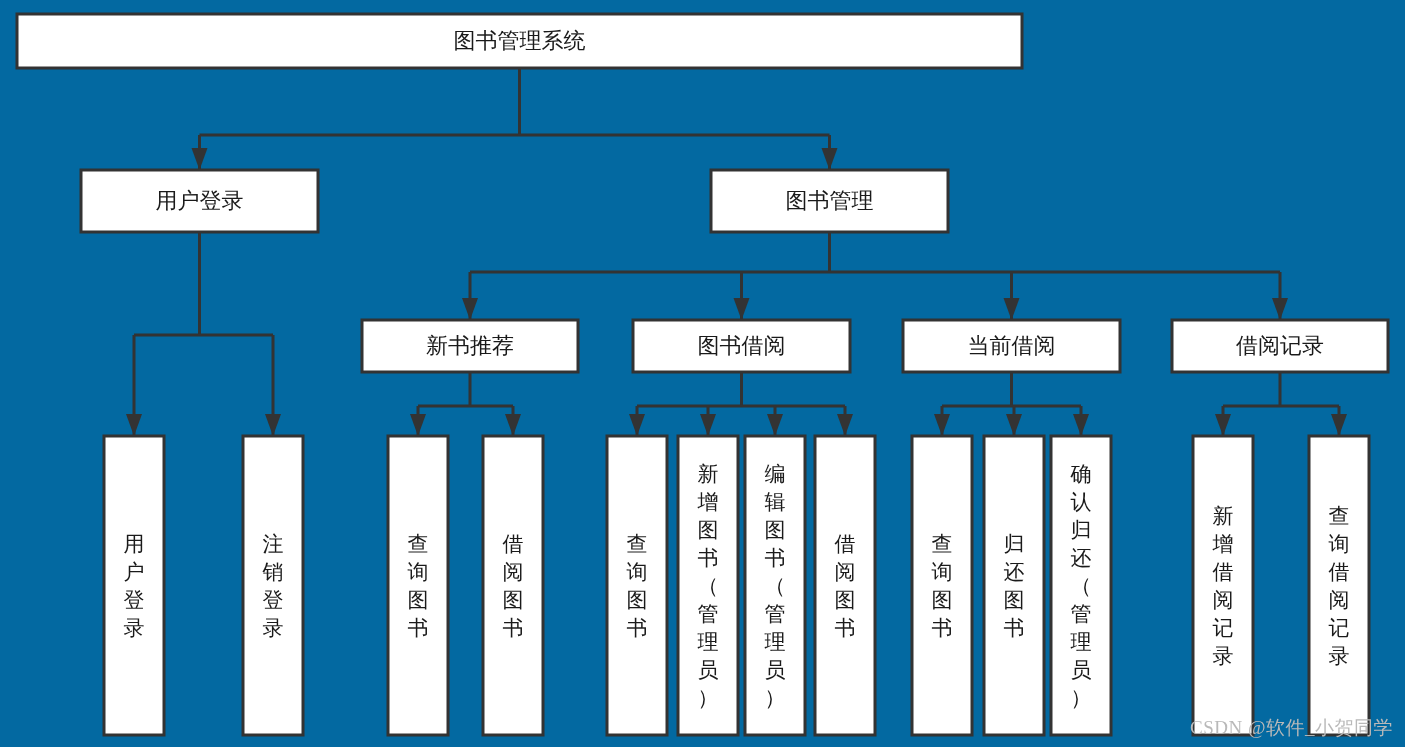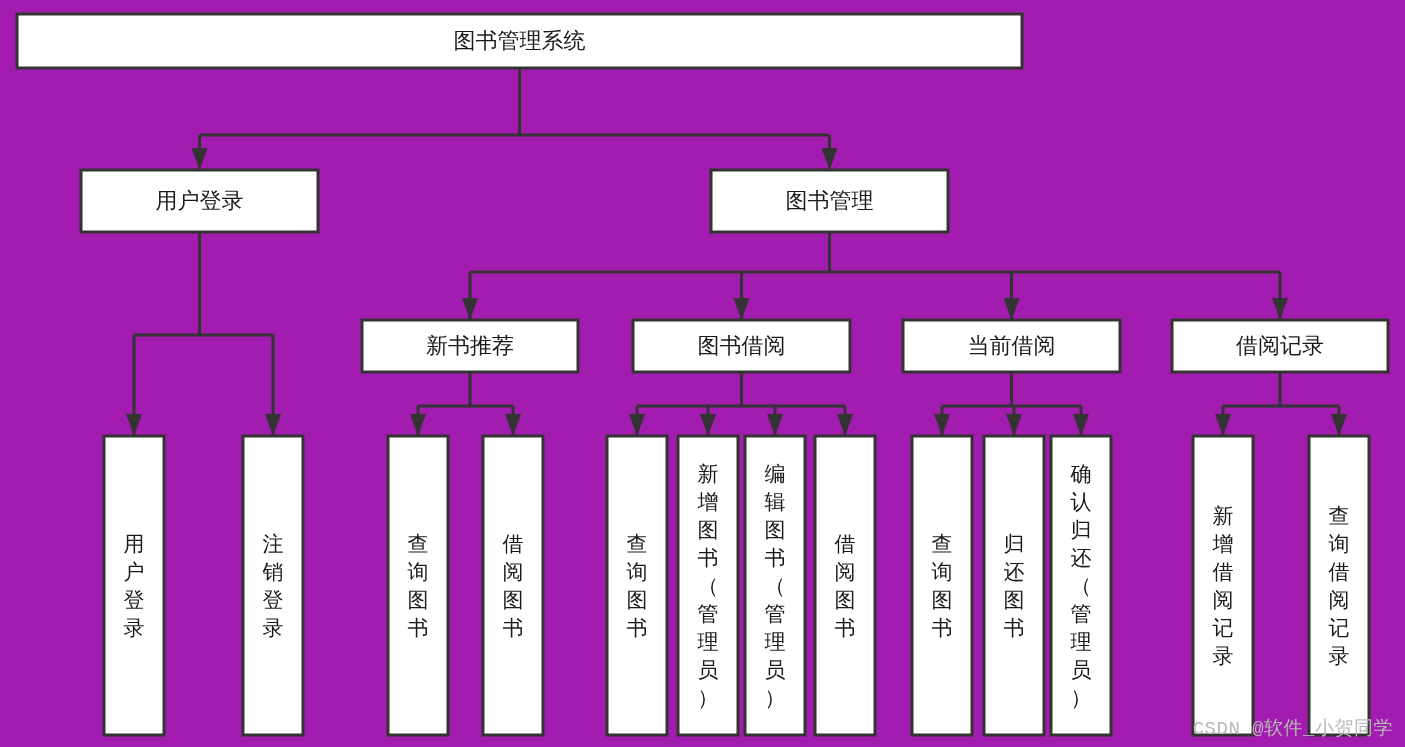--- a/index.html
+++ b/index.html
@@ -8,21 +8,21 @@
     padding: 0;
     background: #ffffff;
   }
   body {
     font-family: "DejaVu Sans", "Liberation Sans", sans-serif;
   }
   #diagram-root {
     position: relative;
     width: 1405px;
     height: 747px;
-    background: #a21caf;
+    background: #0369a1;
     overflow: hidden;
   }
   svg.diagram {
     display: block;
     width: 1405px;
     height: 747px;
   }
   .node-rect {
     fill: #ffffff;
     stroke: #333333;
@@ -48,21 +48,21 @@
   .node-label-v {
     font-family: "DejaVu Sans", "Liberation Sans", sans-serif;
     font-size: 21px;
     fill: #1a1a1a;
     text-anchor: middle;
   }
   .watermark {
     position: absolute;
     right: 12px;
     bottom: 6px;
-    font-family: Liberation Mono, monospace;
+    font-family: Liberation Serif, serif;
     font-size: 19px;
     color: #b9b9b9;
     letter-spacing: 0.5px;
     white-space: nowrap;
     pointer-events: none;
   }
 </style>
 </head>
 <body>
 

